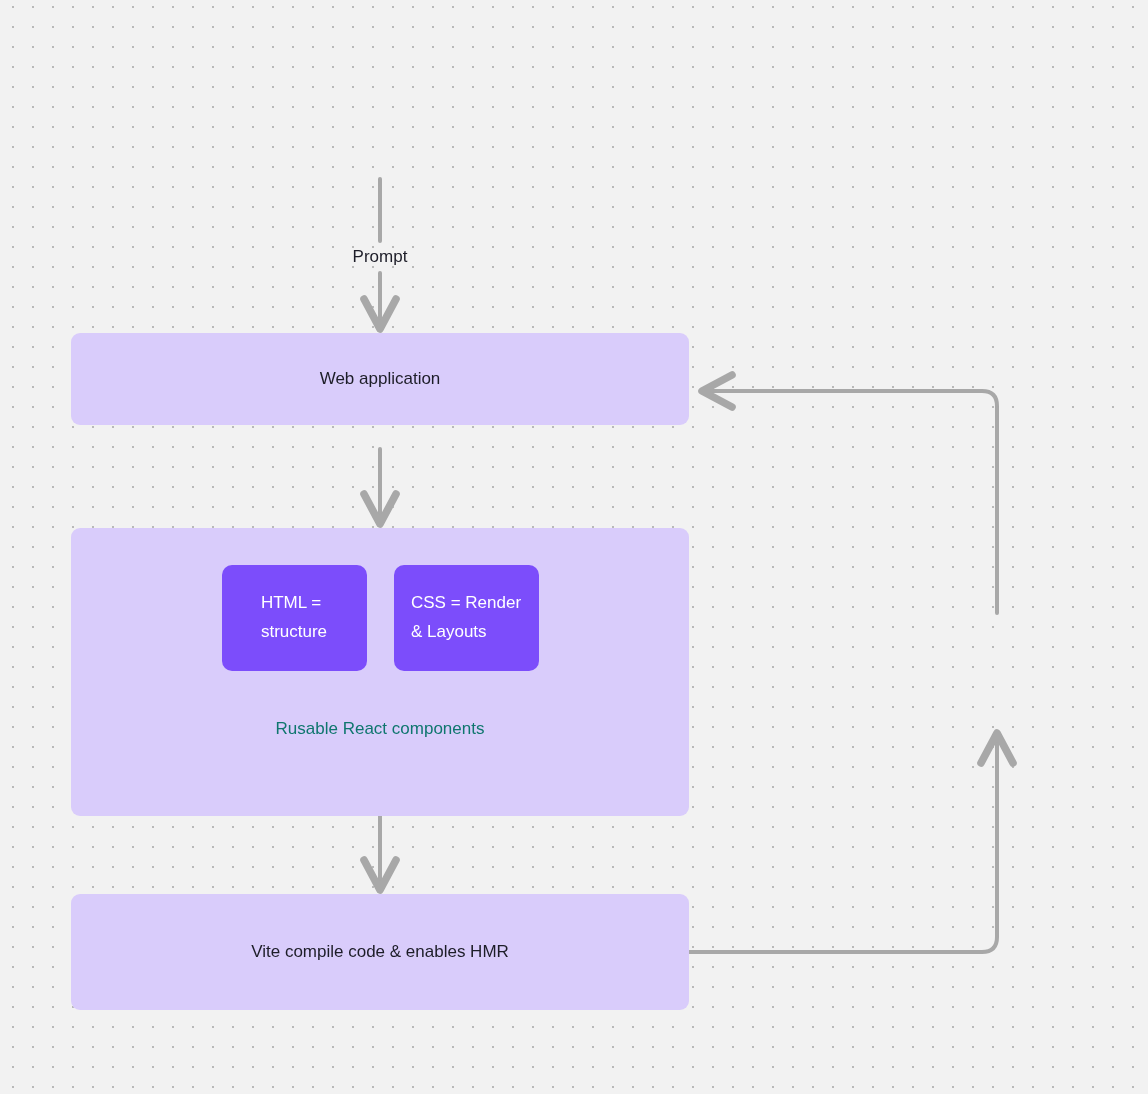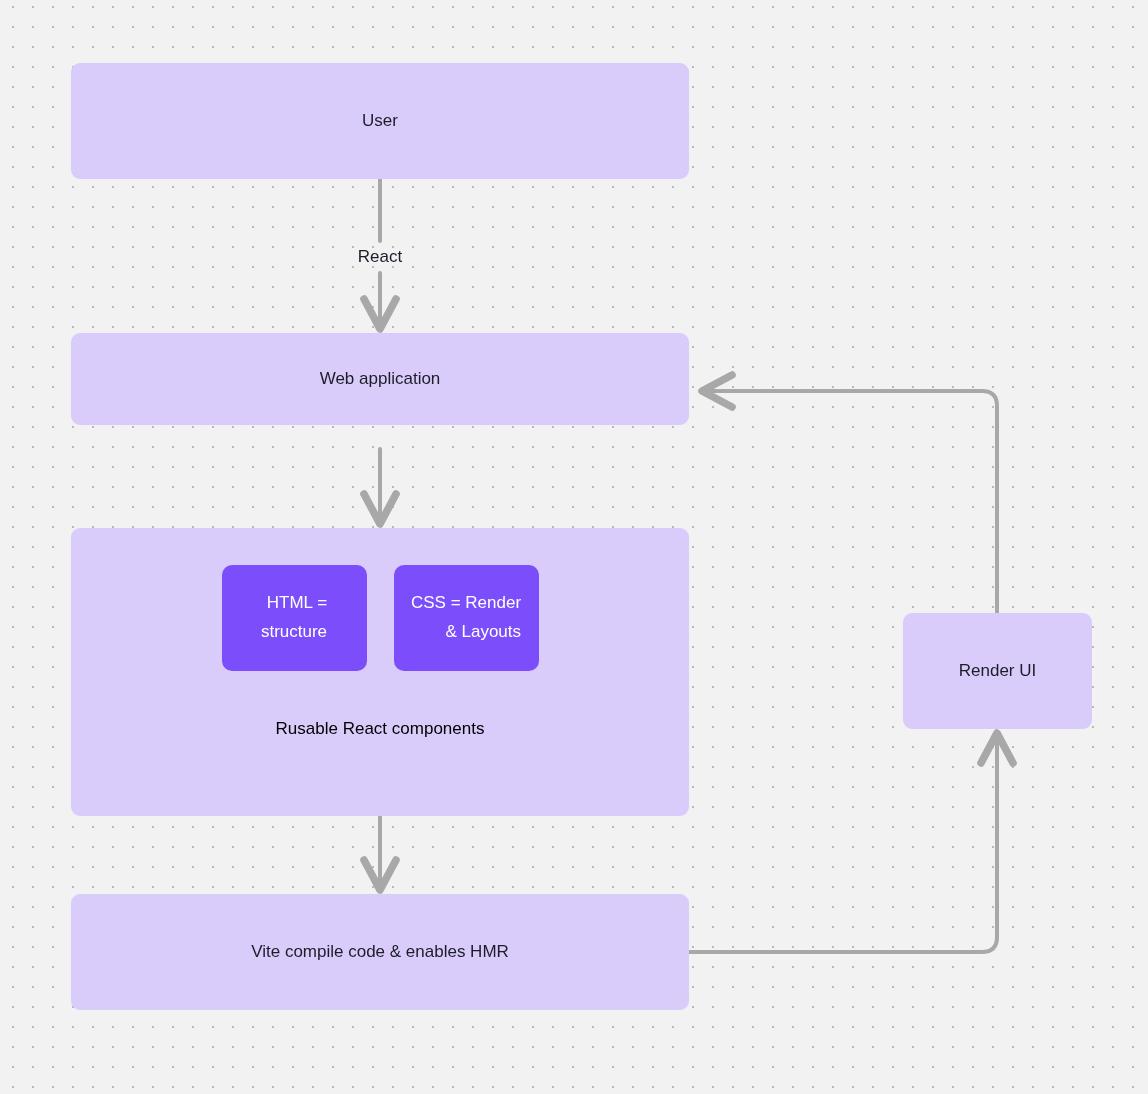--- a/index.html
+++ b/index.html
@@ -59,34 +59,34 @@
   }
   .chip {
     width: 145px;
     height: 106px;
     box-sizing: border-box;
     background: #7c4dfb;
     border-radius: 10px;
     display: flex;
     align-items: center;
     justify-content: center;
-    text-align: right;
+    text-align: left;
     color: #ffffff;
     font-size: 17px;
     line-height: 1.7;
     padding: 0 6px;
   }
   .components-caption {
     position: absolute;
     left: 0;
     top: 190px;
     width: 100%;
     text-align: center;
     font-size: 17px;
-    color: #000000;
+    color: #0f766e;
   }
 
   
   #edges {
     position: absolute;
     left: 0;
     top: 0;
     width: 1148px;
     height: 1094px;
     z-index: 1;
@@ -130,25 +130,22 @@
 
     <g>
       <path d="M689,952 L982,952 Q997,952 997,937 L997,735" fill="none" stroke="#a8a8a8" stroke-width="4" stroke-linecap="round" stroke-linejoin="round" marker-end="url(#arrowhead)"></path>
     </g>
 
     <g>
       <path d="M997,613 L997,406 Q997,391 982,391 L704,391" fill="none" stroke="#a8a8a8" stroke-width="4" stroke-linecap="round" stroke-linejoin="round" marker-end="url(#arrowhead)"></path>
     </g>
   </svg>
 
-  <div class="edge-label label-prompt">React</div>
+  <div class="edge-label label-prompt">Prompt</div>
 
-  <div class="node node-user">
-    <span>User</span>
-  </div>
 
   <div class="node node-webapp">
     <span>Web application</span>
   </div>
 
   <div class="node node-components">
 
     <div class="chip-row">
 
       <div class="chip">
@@ -168,17 +165,14 @@
 
     </div>
 
     <div class="components-caption">Rusable React components</div>
   </div>
 
   <div class="node node-vite">
     <span>Vite compile code &amp; enables HMR</span>
   </div>
 
-  <div class="node node-render">
-    <span>Render UI</span>
-  </div>
 
 </div>
 
 </body></html>

